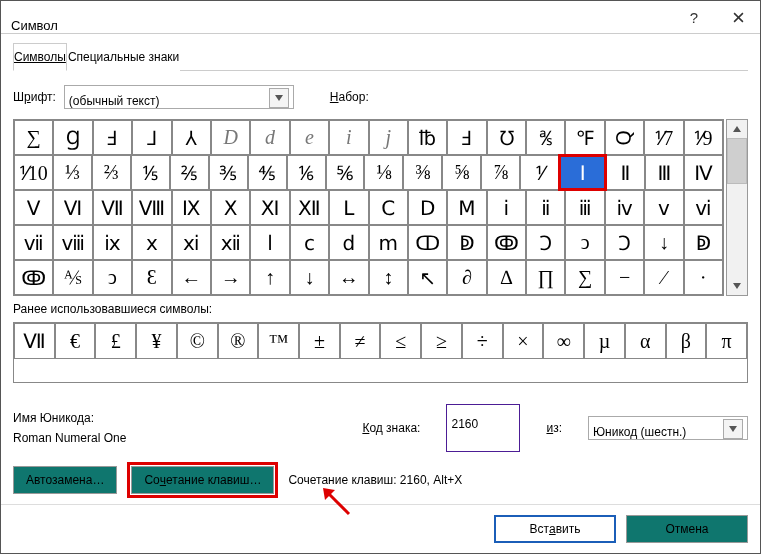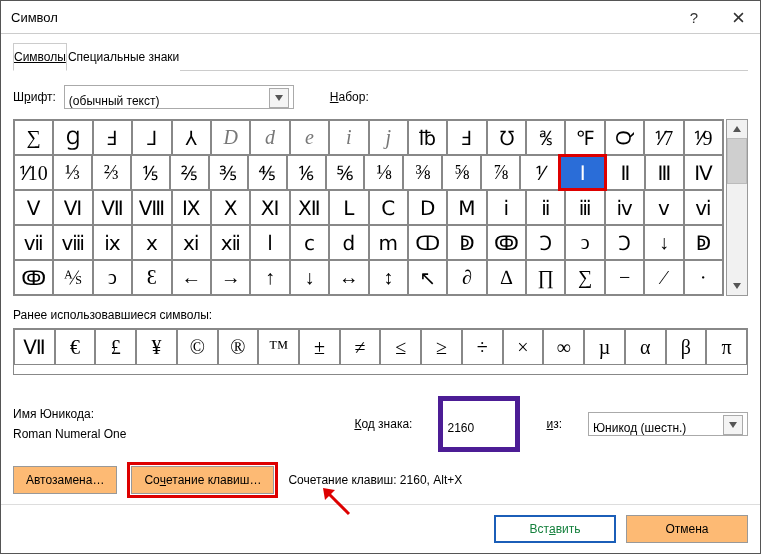--- a/index.html
+++ b/index.html
@@ -1,17 +1,17 @@
 <!DOCTYPE html>
 <html><head>
 <meta charset="utf-8">
 <style>
 html,body{margin:0;padding:0;font-family:"Segoe UI",Tahoma,sans-serif;font-size:12px;background:#e8e8e8;color:#000}
 .win{width:761px;height:554px;background:#fff;border:1px solid #555;box-sizing:border-box;position:relative;margin:0 auto;display:flex;flex-direction:column}
-.titlebar{height:32px;display:flex;align-items:center;padding:0 0 0 10px;border-bottom:1px solid #ccc}
+.titlebar{height:32px;display:flex;align-items:flex-end;padding:0 0 0 10px;border-bottom:1px solid #ccc}
 .titlebar .title{flex:1;font-size:13px}
 .titlebar .btn{width:44px;height:32px;display:flex;align-items:center;justify-content:center;color:#333}
 .titlebar .btn.close svg{width:11px;height:11px}
 .titlebar .btn.help{font-size:15px}
 .body{padding:6px 12px 10px;flex:1;display:flex;flex-direction:column;gap:6px}
 .tabs{display:flex;border-bottom:1px solid #ccc;margin-top:2px}
 .tab{padding:6px 0;border:1px solid transparent;border-bottom:none;position:relative;top:1px;background:#fff;cursor:default}
 .tab.active{border-color:#ccc;border-bottom:1px solid #fff}
 .row{display:flex;align-items:center;gap:8px}
 .lbl{white-space:nowrap}
@@ -24,28 +24,28 @@
 .grid{flex:1;border:1px solid #888}
 .grow{display:flex}
 .gcell{flex:1;min-width:0;height:35px;border:1px solid #888;display:flex;align-items:center;justify-content:center;font-family:"Times New Roman",serif;font-size:20px;background:#fff;box-sizing:border-box}
 .gcell.it{font-style:italic;color:#777}
 .gcell.sel{background:#2a6dd8;color:#fff;outline:3px solid #d00;outline-offset:-2px}
 .scroll{width:20px;display:flex;flex-direction:column;border:1px solid #999;background:#f1f1f1}
 .scroll .sbtn{height:18px;display:flex;align-items:center;justify-content:center}
 .scroll .sbtn svg{width:8px;height:6px}
 .scroll .thumb{height:44px;background:#cfcfcf;border:1px solid #bbb;margin:0}
 .scroll .track{flex:1}
-.recent-lbl{margin-top:6px}
+.recent-lbl{}
 .recent .gcell{height:36px}
 .info-row{display:flex;align-items:center;gap:26px;margin-top:15px}
 .info-left{flex:1}
-.in{height:22px;border:5px solid #4c1d95;padding:12px 4px;display:flex;align-items:flex-end;background:#fff}
-.btn-std{height:26px;border:1px solid #999;background:#fdba74;padding:0 12px;display:inline-flex;align-items:center;justify-content:center}
+.in{height:22px;border:1px solid #4c1d95;padding:12px 4px;display:flex;align-items:flex-start;background:#fff}
+.btn-std{height:26px;border:1px solid #999;background:#0f766e;padding:0 12px;display:inline-flex;align-items:center;justify-content:center}
 .btn-std.hi{outline:3px solid #d00;outline-offset:1px}
-.btn-std.primary{border-color:#1b5eb8;color:#15803d;background:#fff;box-shadow:inset 0 0 0 1px #1b5eb8}
+.btn-std.primary{border-color:#1b5eb8;color:#000000;background:#fff;box-shadow:inset 0 0 0 1px #1b5eb8}
 .buttons{display:flex;justify-content:flex-end;gap:10px;padding:10px 12px;border-top:1px solid #ddd}
 .key-row{display:flex;align-items:center;gap:14px;margin-top:8px;position:relative}
 .arrow{position:absolute;left:308px;top:20px;width:30px;height:30px}
 </style>
 </head>
 <body>
 
 <div class="win">
 
   <div class="titlebar">

